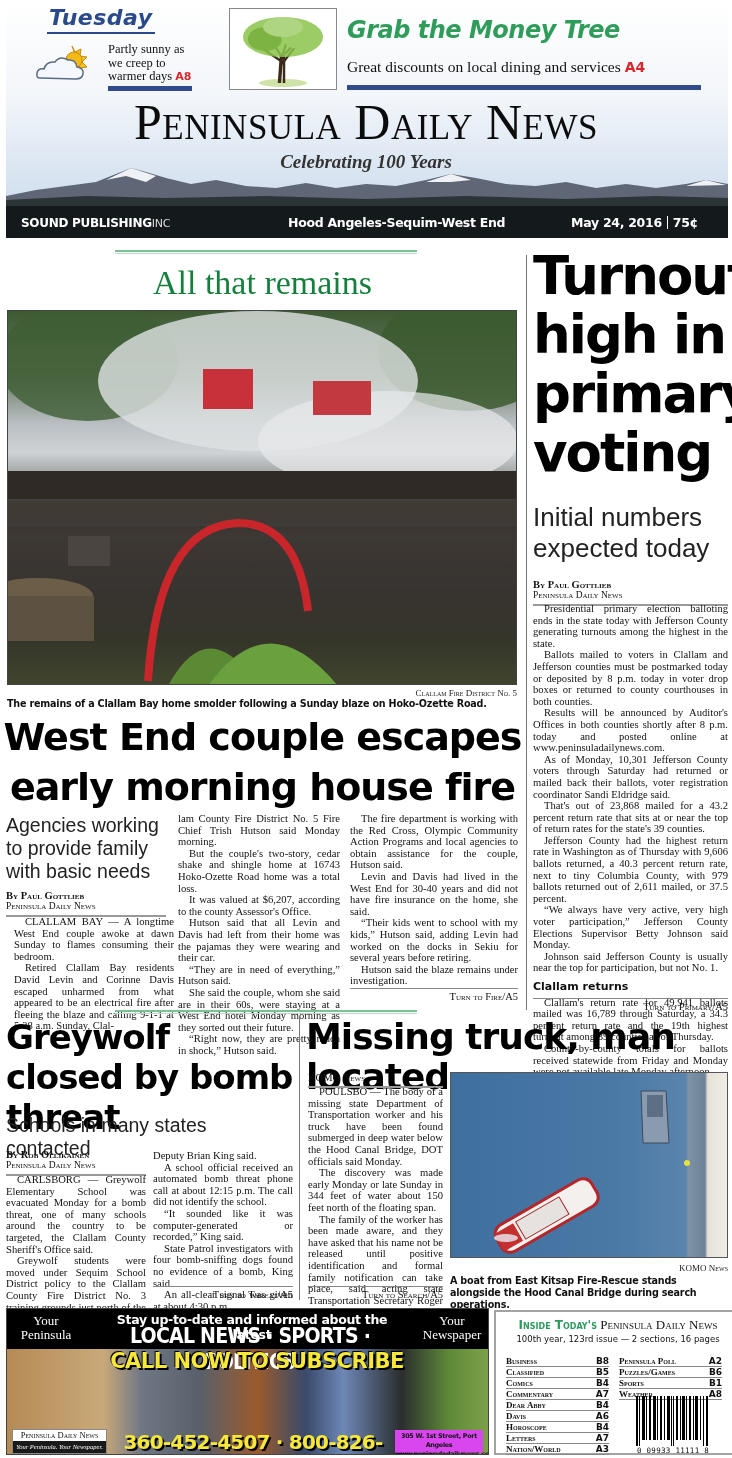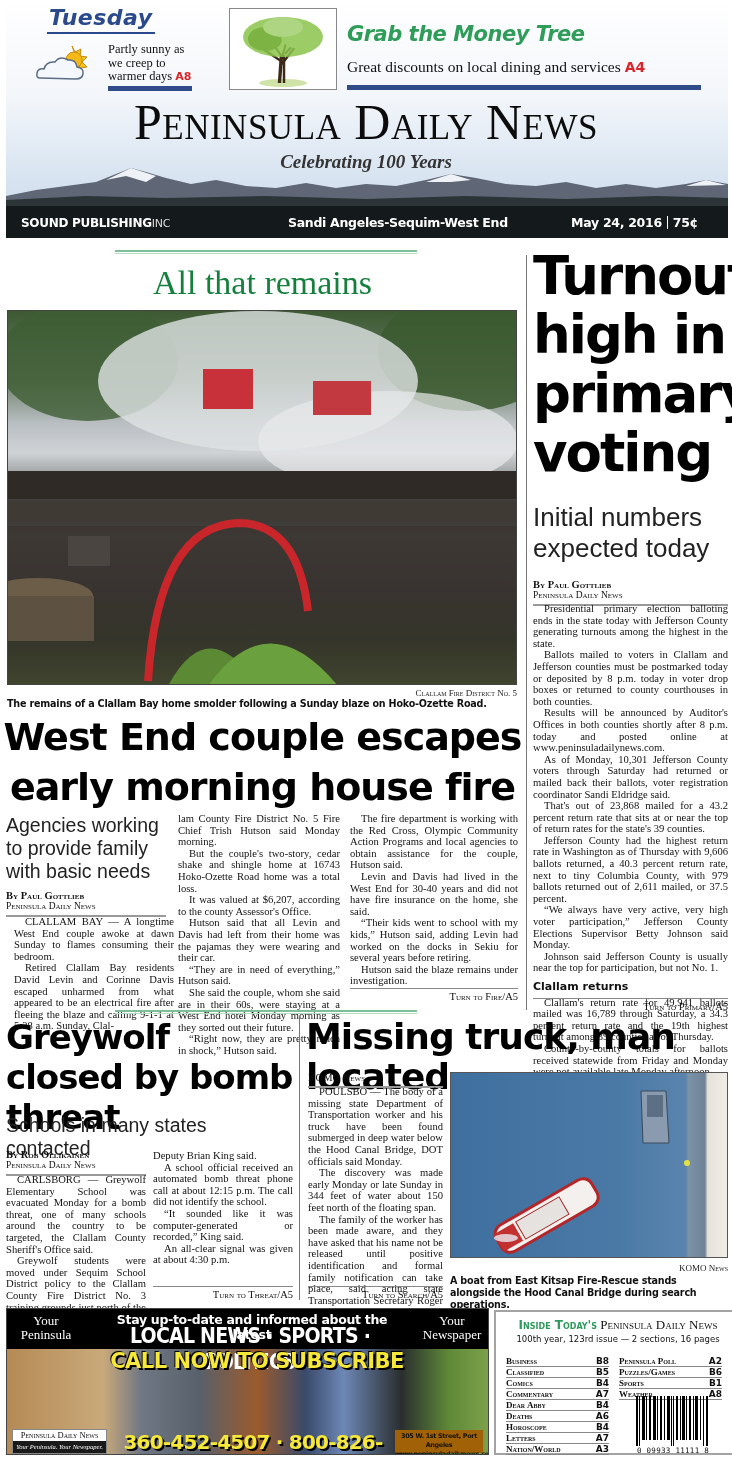--- a/index.html
+++ b/index.html
@@ -10,21 +10,21 @@
     
     .top-band { left: 6px; top: 0; width: 722px; height: 238px;
       background: linear-gradient(#ffffff 0%, #f3f6fa 40%, #dbe6f2 70%, #c7d7ea 100%); }
     .day-label { left: 47px; top: 5px; font-family: "DejaVu Sans", sans-serif; font-weight: bold; font-style: italic;
       font-size: 22px; color: #2b4a8b; letter-spacing: 0.5px; border-bottom: 2px solid #2b4a8b; padding: 0 2px 2px; }
     .weather-icon { left: 34px; top: 44px; width: 58px; height: 40px; }
     .weather-text { left: 108px; top: 43px; width: 86px; font-family: "Liberation Serif", serif; font-size: 12.5px; line-height: 13.5px; color: #111; }
     .weather-text .ref { color: #d8262a; font-family: "DejaVu Sans", sans-serif; font-weight: bold; font-size: 11px; }
     .weather-rule { left: 108px; top: 86px; width: 84px; height: 5px; background: #2f4b8a; }
     .tree-box { left: 229px; top: 8px; width: 108px; height: 82px; border: 1px solid #888; background: #fff; }
-    .promo-title { left: 347px; top: 22px; font-family: "DejaVu Sans", sans-serif; font-weight: bold; font-style: italic; font-size: 21px; color: #2f9c5a; letter-spacing: -0.5px; }
+    .promo-title { left: 347px; top: 16px; font-family: "DejaVu Sans", sans-serif; font-weight: bold; font-style: italic; font-size: 24px; color: #2f9c5a; letter-spacing: -0.5px; }
     .promo-sub { left: 347px; top: 58px; font-family: "Liberation Serif", serif; font-size: 15.5px; color: #111; }
     .promo-sub .ref { color: #d8262a; font-family: "DejaVu Sans", sans-serif; font-weight: bold; font-size: 14px; }
     .promo-rule { left: 347px; top: 85px; width: 354px; height: 5px; background: #2f4b8a; }
 
     .paper-name { left: 0; width: 732px; top: 95px; text-align: center; font-family: "Liberation Serif", serif;
       font-size: 50px; line-height: 54px; color: #0c0c0c; font-variant: small-caps; letter-spacing: 0.5px; }
     .paper-tagline { left: 0; width: 732px; top: 151px; text-align: center; font-family: "Liberation Serif", serif; font-style: italic; font-weight: bold;
       font-size: 19px; color: #333; }
     .mountains { left: 6px; top: 166px; width: 722px; height: 40px; }
     .bottom-bar { left: 6px; top: 206px; width: 722px; height: 32px; background: #141a1c;
@@ -72,21 +72,21 @@
     .ad-your { position: absolute; font-family: "Liberation Serif", serif; font-size: 13px; line-height: 14px; text-align: center; color: #fff; }
     .ad-line1 { position: absolute; left: 95px; top: 3px; width: 300px; text-align: center; font-family: "DejaVu Sans", sans-serif; font-weight: bold; font-size: 12.5px; letter-spacing: -0.3px; }
     .ad-line2 { position: absolute; left: 76px; top: 17px; width: 334px; text-align: center; font-family: "DejaVu Sans", sans-serif; font-weight: bold; font-size: 19px; letter-spacing: -0.8px; transform: scaleY(1.15); }
     .ad-img { position: absolute; left: 0; top: 40px; width: 100%; height: 107px;
       background: linear-gradient(90deg, #b58a55 0%, #c9a97a 20%, #6f7784 28%, #58606b 40%, #9b5b2c 52%, #394a6a 62%, #6d87b6 70%, #2a2e2e 82%, #5f8a38 92%, #7da04a 100%); }
     .ad-cta { position: absolute; left: 100px; top: 40px; width: 300px; text-align: center; font-family: "DejaVu Sans", sans-serif; font-weight: bold; font-size: 21px; color: #f6e83a; letter-spacing: -0.5px; text-shadow: 2px 2px 0 #000, -1px -1px 0 #000; }
     .ad-phone { position: absolute; left: 106px; top: 121px; width: 280px; text-align: center; font-family: "DejaVu Sans", sans-serif; font-weight: bold; font-size: 20px; color: #f6e83a; letter-spacing: -0.8px; text-shadow: 2px 2px 0 #000; }
     .ad-logo { position: absolute; left: 5px; top: 120px; width: 95px; height: 25px; background: #1a1a1a; border: 1px solid #888; }
     .ad-logo .nm { display: block; background: #fff; color: #111; font-family: "Liberation Serif", serif; font-variant: small-caps; font-size: 8.5px; text-align: center; line-height: 11px; }
     .ad-logo .tg { display: block; color: #fff; font-family: "Liberation Serif", serif; font-style: italic; font-size: 6.5px; text-align: center; line-height: 12px; }
-    .ad-addr { position: absolute; left: 388px; top: 121px; width: 88px; height: 23px; background: #a16207; font-family: "DejaVu Sans", sans-serif; font-size: 6.4px; line-height: 9px; font-weight: bold; color: #111; text-align: center; padding-top: 2px; letter-spacing: -0.3px; }
+    .ad-addr { position: absolute; left: 388px; top: 121px; width: 88px; height: 23px; background: #d946ef; font-family: "DejaVu Sans", sans-serif; font-size: 6.4px; line-height: 9px; font-weight: bold; color: #111; text-align: center; padding-top: 2px; letter-spacing: -0.3px; }
 
     
     .index-box { left: 494px; top: 1310px; width: 248px; height: 145px; border: 2px solid #a3a3a3; background: #fff; }
     .index-title { position: absolute; left: 0; top: 5px; width: 100%; text-align: center; font-family: "Liberation Serif", serif; font-variant: small-caps; font-size: 13px; color: #111; }
     .index-title .accent { color: #2e9a5e; font-family: "DejaVu Sans", sans-serif; font-weight: bold; font-size: 12px; }
     .index-sub { position: absolute; left: 0; top: 22px; width: 100%; text-align: center; font-family: "DejaVu Sans", sans-serif; font-size: 8.5px; color: #111; }
     .index-col { position: absolute; top: 44px; text-align: center; }
     .index-row { display: flex; justify-content: space-between; height: 11px; border-bottom: 1px solid #888; font-size: 9px; line-height: 10px; }
     .index-row .sec { font-family: "Liberation Serif", serif; font-variant: small-caps; font-weight: bold; color: #111; }
     .index-row .pg { font-family: "DejaVu Sans", sans-serif; font-weight: bold; color: #111; }
@@ -137,21 +137,21 @@
 <div class="abs paper-tagline">Celebrating 100 Years</div>
 
 <svg class="abs mountains" viewBox="0 0 722 40" preserveAspectRatio="none">
   <path d="M0 40 L0 30 L30 24 L60 20 L90 16 L110 8 L125 2 L140 6 L160 12 L185 18 L210 14 L240 20 L270 22 L300 17 L330 22 L360 18 L390 20 L420 14 L445 8 L470 12 L500 18 L530 20 L560 16 L590 22 L620 18 L650 22 L680 18 L700 14 L722 18 L722 40 Z" fill="#5f6776"></path>
   <path d="M100 14 L125 2 L150 10 L140 16 L120 10 Z M420 16 L445 8 L465 14 L445 16 Z M680 20 L700 14 L720 19 Z" fill="#eef1f6"></path>
   <path d="M0 40 L0 34 L80 30 L160 32 L260 30 L360 33 L460 30 L560 33 L650 30 L722 32 L722 40 Z" fill="#2b3436"></path>
 </svg>
 
 <div class="abs bottom-bar">
   <span class="pub"><span>SOUND PUBLISHING</span><small>INC</small></span>
-  <span class="loc">Sandi Angeles-Sequim-West End</span>
+  <span class="loc">Hood Angeles-Sequim-West End</span>
   <span class="date">
     <span>May 24, 2016</span><span class="sep"></span><span>75¢</span>
   </span>
 </div>
 
 <div class="abs green-rule" style="left:115px; top:250px; width:302px;"></div>
 <div class="abs lead-kicker">All that remains</div>
 
 <div class="abs fire-photo">
   <svg width="510" height="375" viewBox="0 0 510 375">
@@ -246,20 +246,21 @@
 </div>
 
 <div class="abs body-text" style="left:6px; top:1174px; width:140px;">
   <p>CARLSBORG — Greywolf Elementary School was evacuated Monday for a bomb threat, one of many schools around the country to be targeted, the Clallam County Sheriff's Office said.</p>
   <p>Greywolf students were moved under Sequim School District policy to the Clallam County Fire District No. 3 training grounds just north of the school at 171 Carlsborg Road, Chief Criminal</p>
 </div>
 <div class="abs body-text" style="left:153px; top:1150px; width:140px;">
   <div>Deputy Brian King said.</div>
   <p>A school official received an automated bomb threat phone call at about 12:15 p.m. The call did not identify the school.</p>
   <p>“It sounded like it was computer-generated or recorded,” King said.</p>
+  <p>State Patrol investigators with four bomb-sniffing dogs found no evidence of a bomb, King said.</p>
   <p>An all-clear signal was given at about 4:30 p.m.</p>
 </div>
 <div class="abs jump" style="left:153px; top:1286px; width:140px;">Turn to Threat/A5</div>
 
 <div class="abs vrule" style="left:299px; top:1017px; height:283px;"></div>
 
 <div class="abs big-head missing-head">Missing truck, man located</div>
 
 <div class="abs" style="left:308px; top:1072px; width:135px;">
   <div class="byline" style="font-weight:normal;"><span>KOMO News</span></div>
@@ -331,21 +332,21 @@
       </div>
     <div class="index-row">
         <span class="sec">Commentary</span>
         <span class="pg">A7</span>
       </div>
     <div class="index-row">
         <span class="sec">Dear Abby</span>
         <span class="pg">B4</span>
       </div>
     <div class="index-row">
-        <span class="sec">Deaths</span>
+        <span class="sec">Davis</span>
         <span class="pg">A6</span>
       </div>
     <div class="index-row">
         <span class="sec">Horoscope</span>
         <span class="pg">B4</span>
       </div>
     <div class="index-row">
         <span class="sec">Letters</span>
         <span class="pg">A7</span>
       </div>

